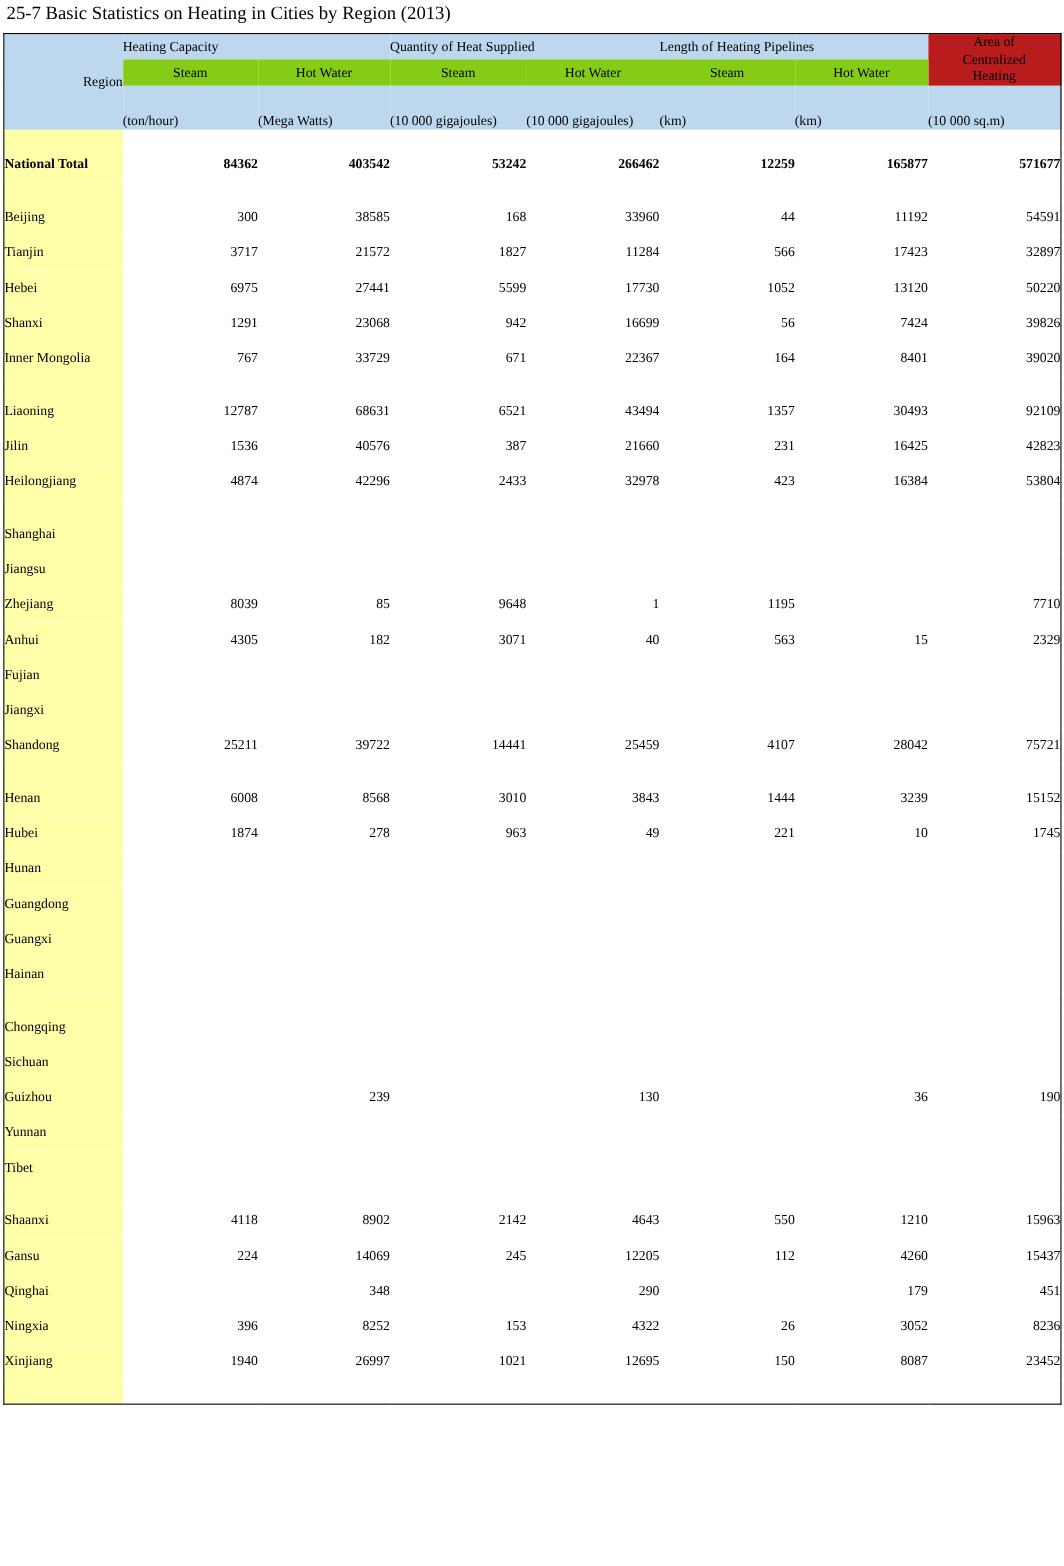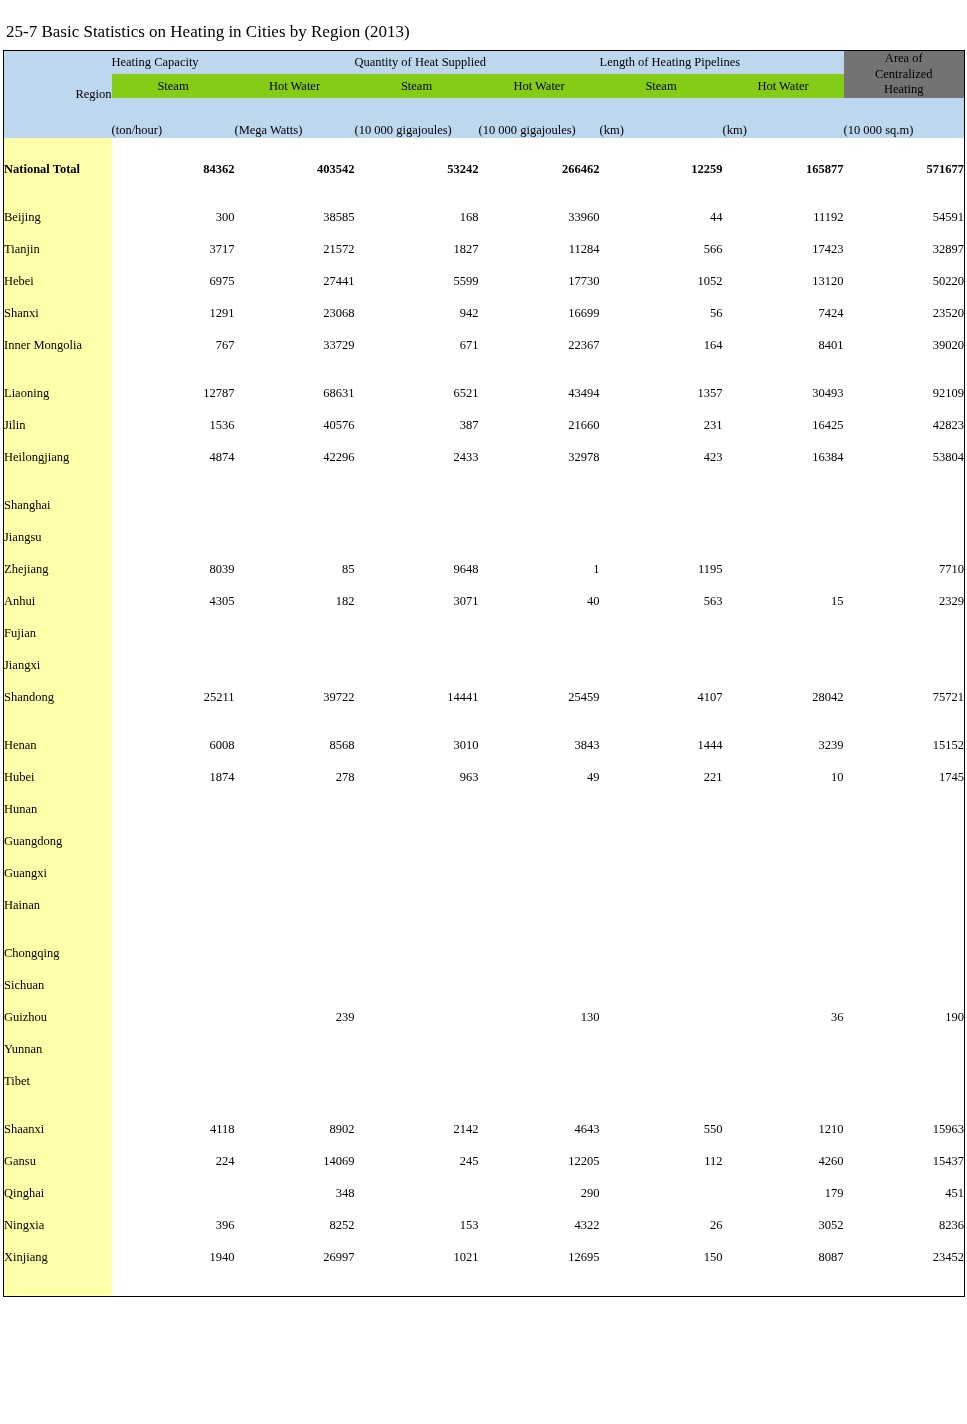--- a/index.html
+++ b/index.html
@@ -16,40 +16,40 @@
   }
   .page {
     width: 967px;
     height: 1424px;
     position: relative;
     box-sizing: border-box;
   }
   .doc-title {
     font-size: 17px;
     font-family: "Liberation Serif", serif;
-    padding: 22px 0 8px 6px;
+    padding: 2px 0 8px 6px;
     white-space: nowrap;
   }
   table.stats {
     border-collapse: collapse;
     table-layout: fixed;
     width: 961px;
     margin-left: 3px;
     border: 1px solid #000000;
   }
   table.stats td, table.stats th {
     border: 0;
     padding: 0;
     font-weight: normal;
     font-size: 12.5px;
     font-family: "Liberation Serif", serif;
   }
   
   .hdr-cell {
-    background: #737373;
+    background: #b91c1c;
     text-align: center;
     vertical-align: middle;
     border-left: 1px solid #000000;
     border-bottom: 1px solid #000000;
     font-size: 12.5px;
     line-height: 1.25;
   }
   .hdr-group {
     background: #bdd7ee;
     text-align: left;
@@ -214,21 +214,21 @@
           <td class="num-cell">50220</td>
         </tr>
         <tr>
           <td class="region-cell">Shanxi</td>
           <td class="num-cell">1291</td>
           <td class="num-cell">23068</td>
           <td class="num-cell">942</td>
           <td class="num-cell">16699</td>
           <td class="num-cell">56</td>
           <td class="num-cell">7424</td>
-          <td class="num-cell">23520</td>
+          <td class="num-cell">39826</td>
         </tr>
         <tr>
           <td class="region-cell">Inner Mongolia</td>
           <td class="num-cell">767</td>
           <td class="num-cell">33729</td>
           <td class="num-cell">671</td>
           <td class="num-cell">22367</td>
           <td class="num-cell">164</td>
           <td class="num-cell">8401</td>
           <td class="num-cell">39020</td>

